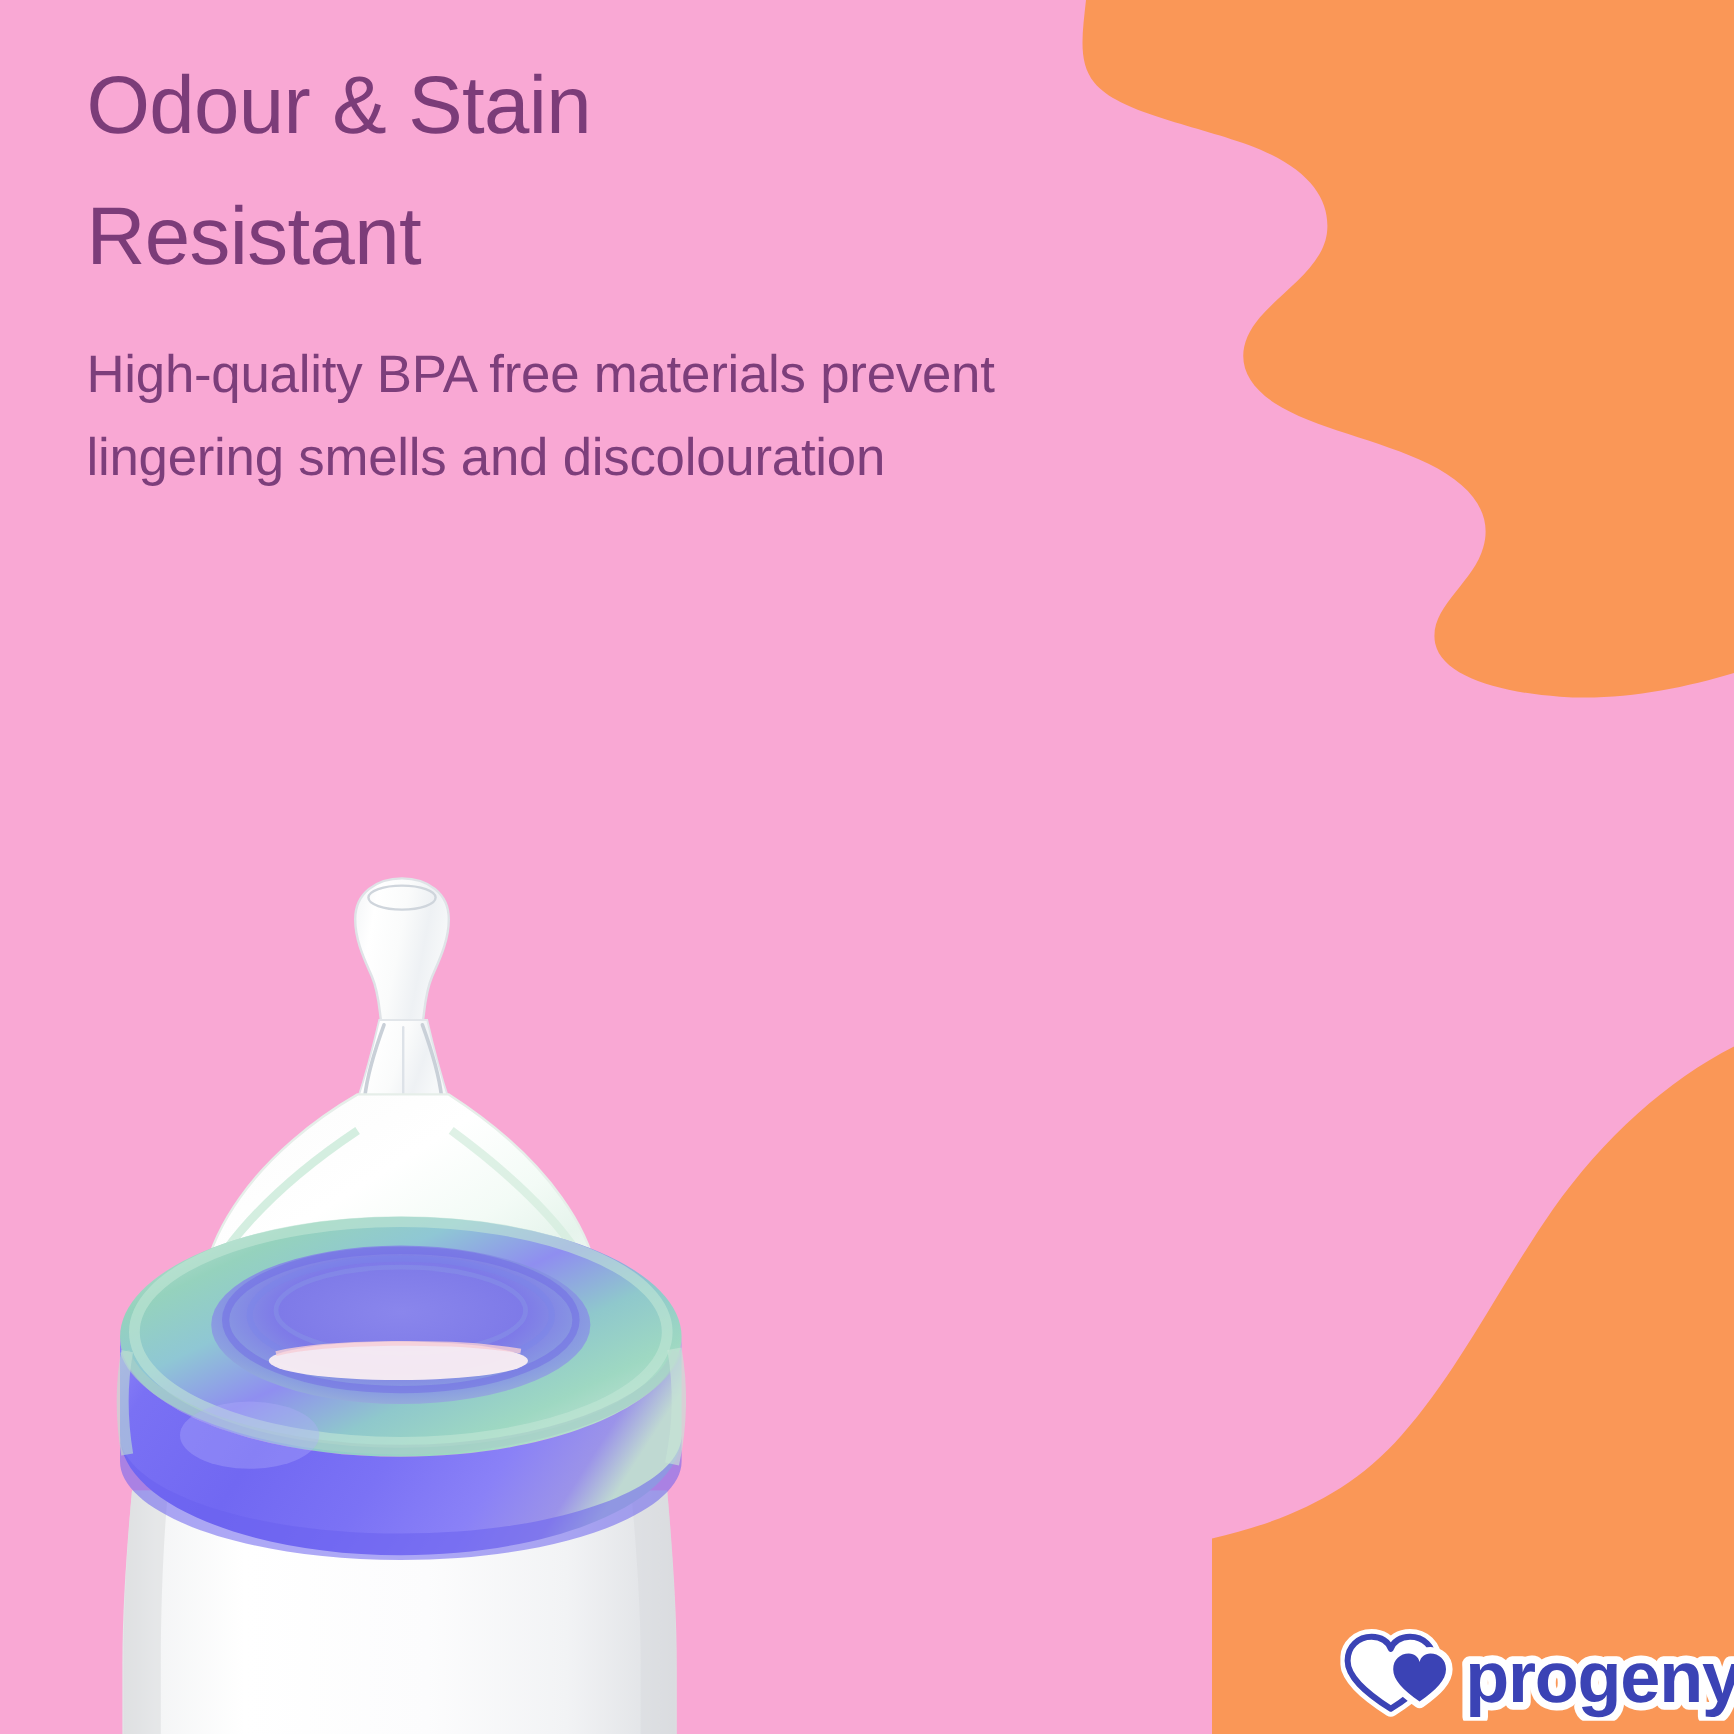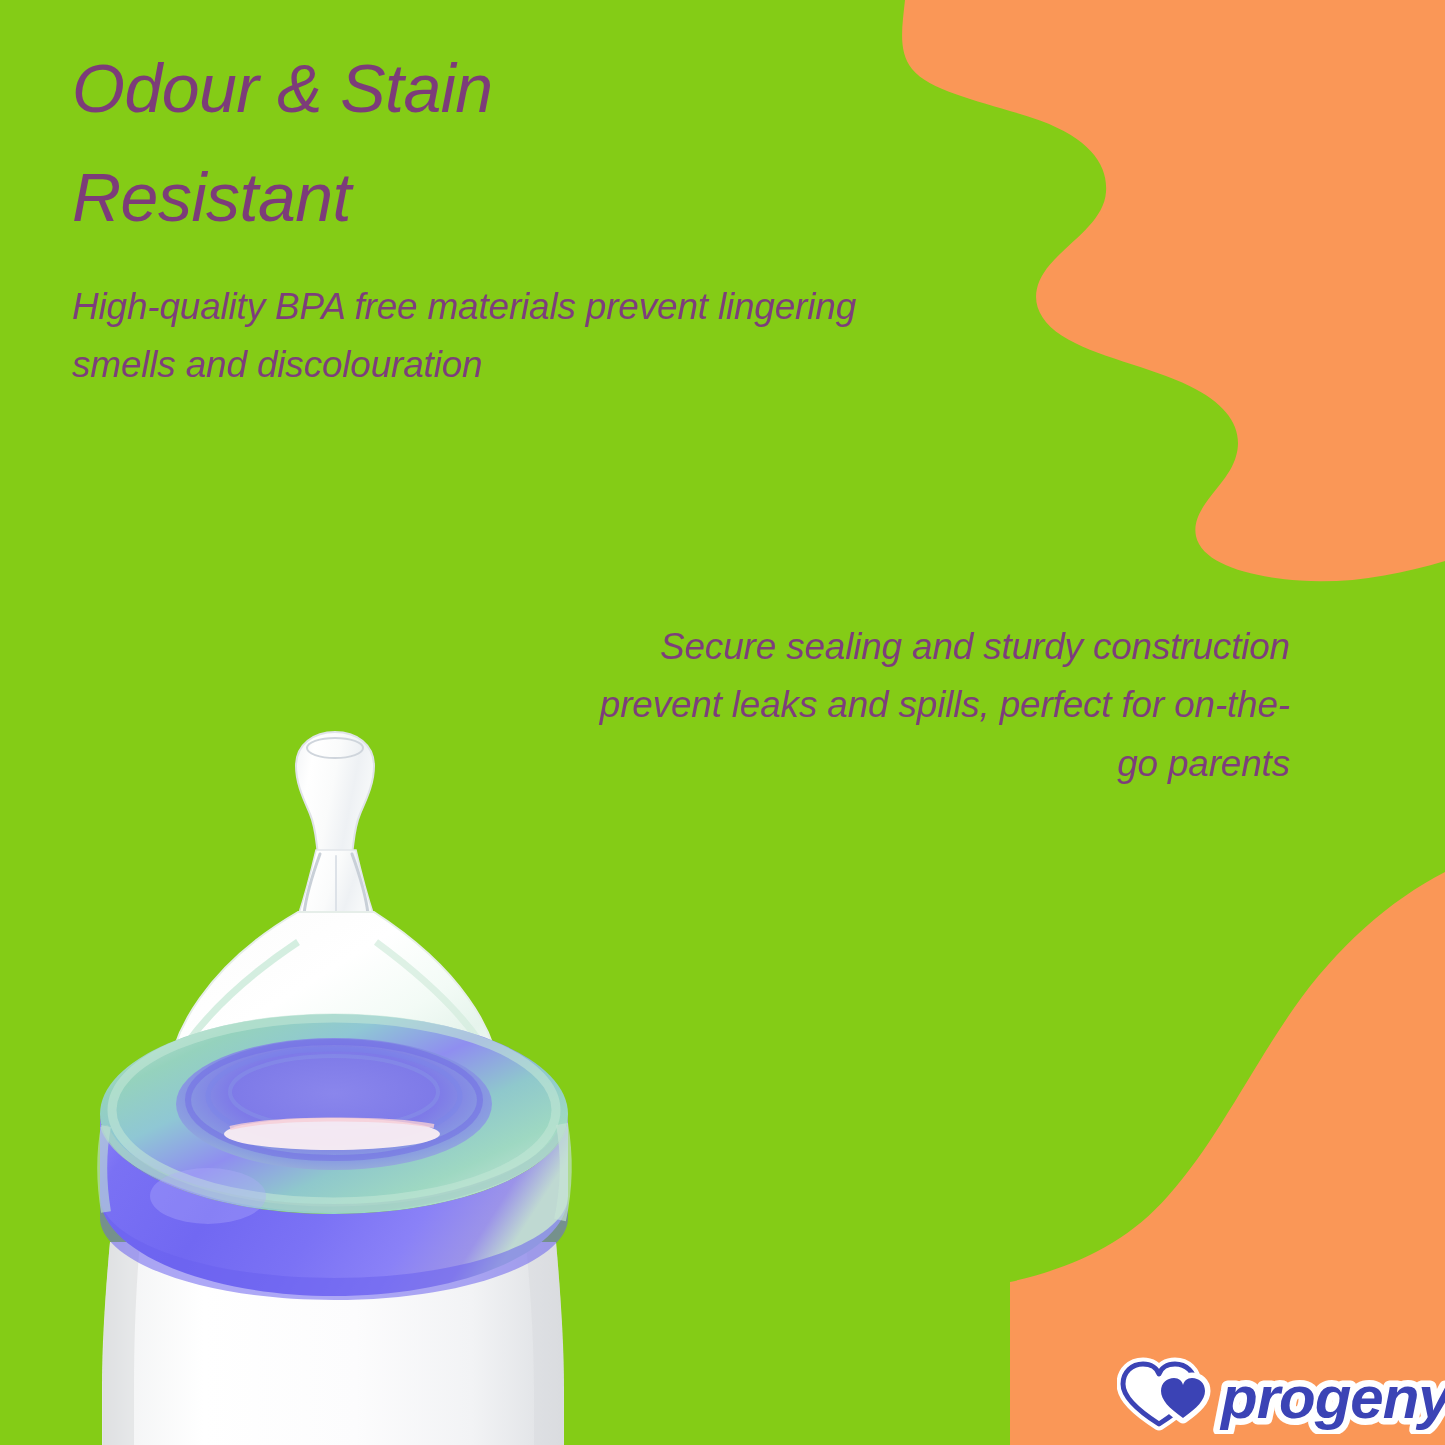--- a/index.html
+++ b/index.html
@@ -6,23 +6,22 @@
   * { margin:0; padding:0; box-sizing:border-box; }
   html, body {
     width:1445px; height:1445px;
     background:#ffffff;
     font-family:"Liberation Sans", sans-serif;
     overflow:hidden;
   }
   .canvas {
     position:relative;
     width:1445px; height:1445px;
-    background:#84cc16;
+    background:#f9a8d4;
     overflow:hidden;
-    font-style:italic;
   }
 
   
   .blob-layer {
     position:absolute;
     left:0; top:0;
     width:1445px; height:1445px;
     pointer-events:none;
   }
 
@@ -33,21 +32,21 @@
     font-family:"Liberation Sans", sans-serif;
     font-weight:400;
     font-size:68px;
     line-height:1.60;
     letter-spacing:-0.5px;
     color:#7c3c79;
   }
   .feature-body {
     font-family:"Liberation Sans", sans-serif;
     font-weight:400;
-    font-size:37px;
+    font-size:44px;
     line-height:1.58;
     letter-spacing:-0.2px;
     color:#7d3e7b;
   }
 
   
   .feature-odour {
     left:72px; top:34px;
     width:830px;
     text-align:left;
@@ -108,21 +107,20 @@
 
     <path fill="#fa9757" d="M1010,1282 C960,1292 910,1300 866,1312 L866,1445 L1010,1445 Z" opacity="0"></path>
   </svg>
 
   <div class="feature feature-odour">
     <div class="feature-heading">Odour &amp; Stain Resistant</div>
     <div class="feature-body">High-quality BPA free materials prevent lingering smells and discolouration</div>
   </div>
 
   <div class="feature feature-leak">
-    <div class="feature-body">Secure sealing and sturdy construction prevent leaks and spills, perfect for on-the-go parents</div>
   </div>
 
   <svg class="bottle" viewBox="0 0 566 719" width="566" height="719" aria-hidden="true">
     <defs>
 
       <linearGradient id="teatGrad" x1="0" y1="0" x2="1" y2="0.3">
         <stop offset="0%" stop-color="#f2f4f6"></stop>
         <stop offset="25%" stop-color="#ffffff"></stop>
         <stop offset="55%" stop-color="#fafbfb"></stop>
         <stop offset="80%" stop-color="#eef1f4"></stop>

